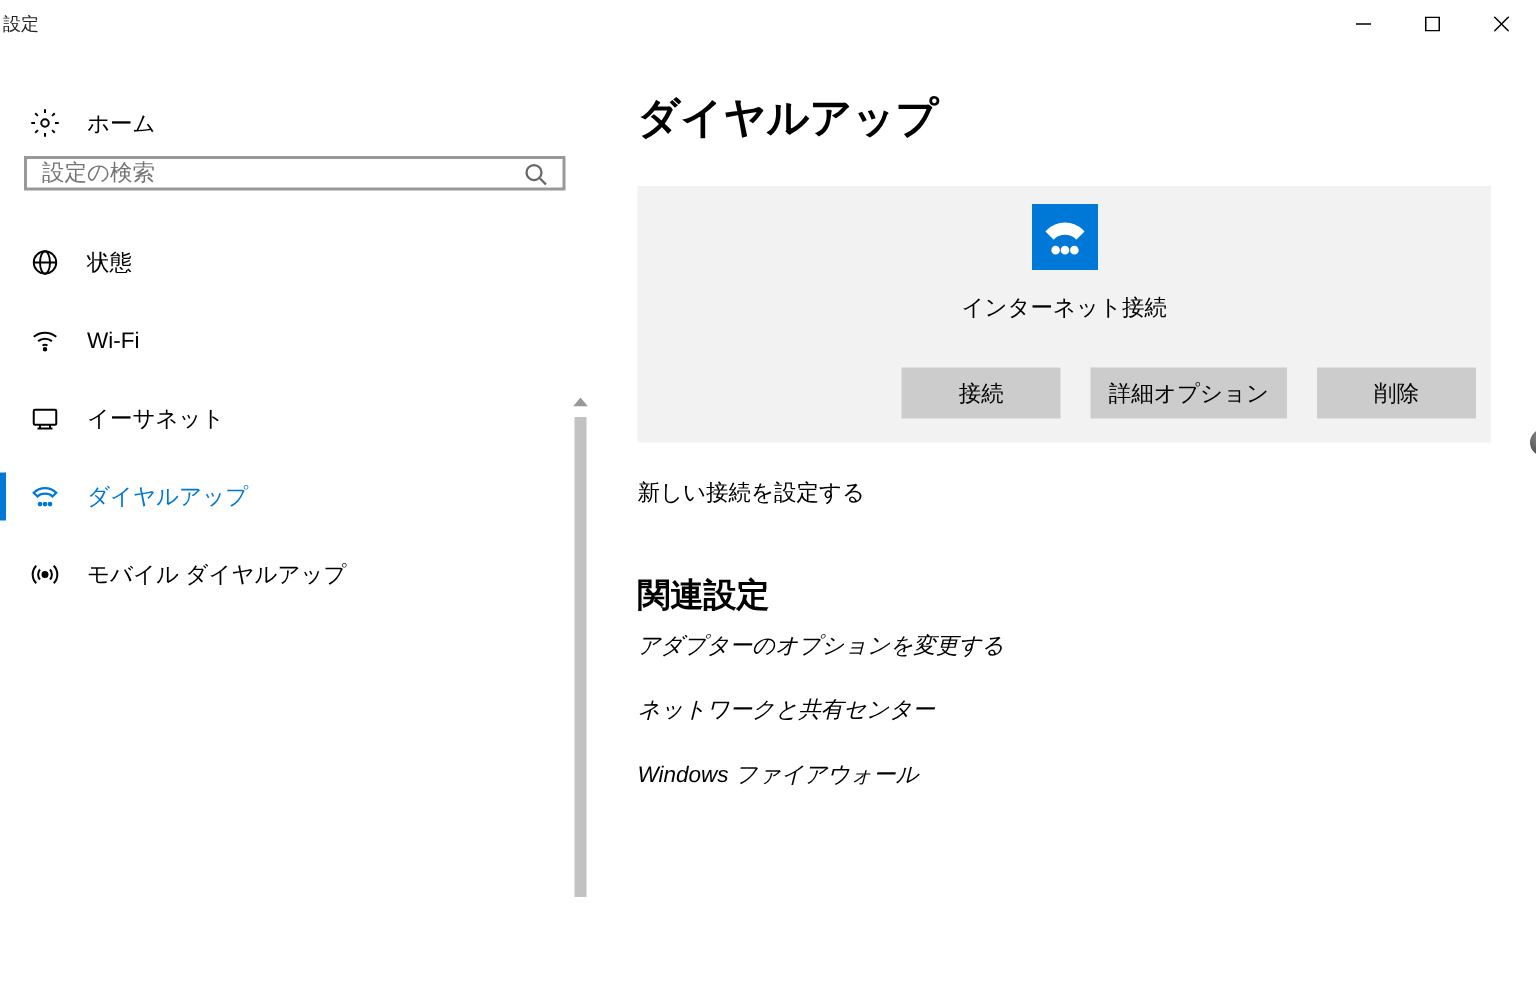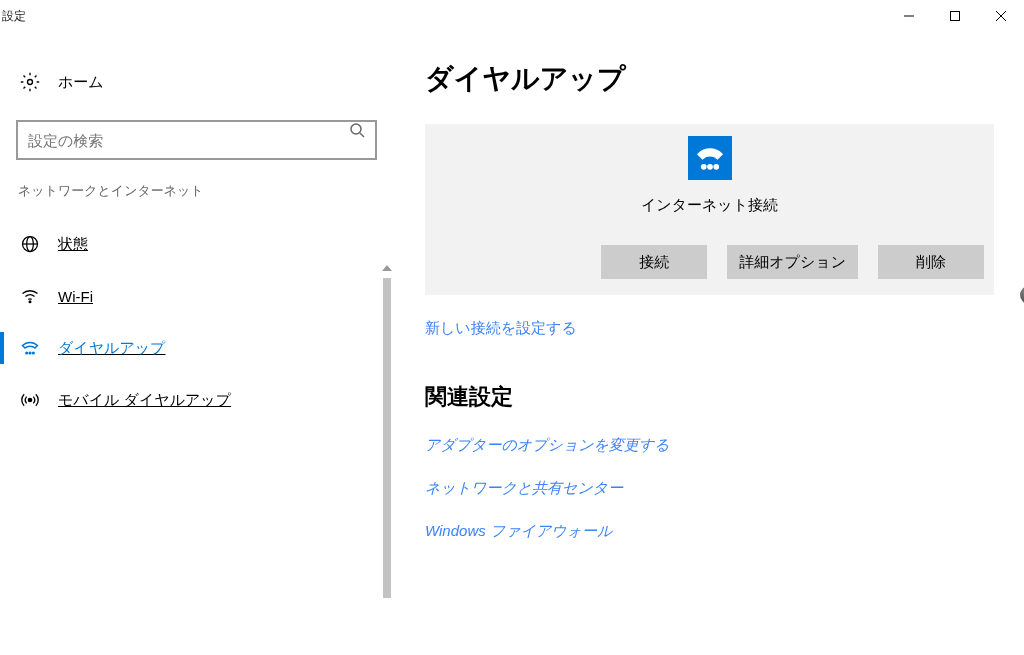--- a/index.html
+++ b/index.html
@@ -6,54 +6,54 @@
 body { width: 1024px; height: 655px; background: #fff; overflow: hidden; position: relative; }
 
 .titlebar { height: 32px; display: flex; align-items: center; padding-left: 2px; font-size: 12px; color: #222; }
 .titlebar-buttons { margin-left: auto; display: flex; }
 .titlebar-btn { width: 46px; height: 32px; display: flex; align-items: center; justify-content: center; font-family: "Segoe MDL2 Assets", sans-serif; font-size: 10px; }
 .titlebar-btn svg { width: 10px; height: 10px; }
 
 .content { display: flex; height: calc(655px - 32px); }
 
 .sidebar { width: 395px; padding-top: 40px; position: relative; }
-.home-row { display: flex; align-items: center; gap: 18px; padding-left: 20px; margin-bottom: 28px; font-size: 15px; cursor: pointer; }
+.home-row { display: flex; align-items: center; gap: 18px; padding-left: 20px; margin-bottom: 12px; font-size: 15px; cursor: pointer; }
 .home-row .icon { width: 20px; height: 20px; display: flex; align-items: center; justify-content: center; }
 
-.search-box { margin: 0 18px 22px 16px; border: 2px solid #999; height: 40px; display: flex; padding: 0 10px; }
+.search-box { margin: 0 18px 22px 16px; border: 2px solid #999; height: 23px; display: flex; align-items: center; padding: 0 10px; }
 .search-box input { border: none; outline: none; flex: 1; font-size: 15px; color: #666; background: transparent; }
 .search-box .search-icon { width: 16px; height: 16px; display: flex; align-items: center; justify-content: center; }
 
 .section-title { padding-left: 18px; font-size: 13px; color: #666; margin-bottom: 18px; }
 
-.nav-list { position: relative; text-decoration: underline; }
+.nav-list { position: relative; }
 .nav-item { display: flex; align-items: center; gap: 18px; padding: 16px 0 16px 20px; font-size: 15px; cursor: pointer; color: #000; position: relative; }
 .nav-item.active { color: #0078d7; }
 .nav-item.active::before { content: ""; position: absolute; left: 0; top: 10px; bottom: 10px; width: 4px; background: #0078d7; }
 .nav-item .icon { width: 20px; height: 20px; display: flex; align-items: center; justify-content: center; }
 .nav-item.active .icon svg { stroke: #0078d7; }
 
 .scrollbar-area { position: absolute; right: 0; top: 228px; width: 16px; height: 400px; }
 .scrollbar-arrow { width: 16px; height: 16px; display: flex; align-items: center; justify-content: center; font-size: 10px; color: #666; }
 .scrollbar-thumb { width: 8px; margin-left: 4px; background: #c2c2c2; height: 320px; margin-top: 2px; }
 
 .main { flex: 1; padding: 28px 30px 0 30px; }
 .page-title { font-size: 28px; font-weight: 600; margin-bottom: 26px; }
 
 .conn-card { background: #f2f2f2; padding: 10px 10px 16px 10px; margin-bottom: 24px; }
 .conn-row { display: flex; align-items: center; gap: 16px; padding: 2px; flex-direction: column; }
 .conn-icon-box { width: 44px; height: 44px; background: #0078d7; display: flex; align-items: center; justify-content: center; }
 .conn-label { font-size: 15px; }
 .conn-buttons { display: flex; justify-content: flex-end; gap: 20px; margin-top: 28px; }
 .conn-btn { min-width: 106px; height: 34px; background: #cccccc; border: none; font-size: 15px; padding: 0 12px; cursor: pointer; }
 
-.link { color: #3b82f6; font-size: 15px; cursor: pointer; display: inline-block; }
+.link { color: #000000; font-size: 15px; cursor: pointer; display: inline-block; }
 .link-row { margin-bottom: 44px; }
 
-.related-title { font-size: 22px; font-weight: 600; margin-bottom: 24px; }
+.related-title { font-size: 22px; font-weight: 600; margin-bottom: 9px; }
 .related-link { margin-bottom: 24px; font-style: italic; }
 
 .circle-thing { position: absolute; right: -14px; top: 286px; width: 18px; height: 18px; border-radius: 50%; background: radial-gradient(circle at 35% 30%, #888, #333); }
 </style>
 </head>
 <body>
 
 <div class="titlebar">
   <span>設定</span>
   <div class="titlebar-buttons">
@@ -91,21 +91,20 @@
     <div class="search-box">
       <input type="text" placeholder="設定の検索" style="">
       <span class="search-icon">
         <svg width="16" height="16" viewBox="0 0 16 16" fill="none" stroke="#666" stroke-width="1.5">
           <circle cx="7" cy="7" r="5"></circle>
             <line x1="11" y1="11" x2="15" y2="15"></line>
         </svg>
       </span>
     </div>
 
-    <div class="section-title">ネットワークとインターネット</div>
 
     <div class="nav-list">
       <div class="nav-item">
         <span class="icon">
           <svg width="20" height="20" viewBox="0 0 24 24" fill="none" stroke="#000" stroke-width="1.5">
               <circle cx="12" cy="12" r="9"></circle>
               <ellipse cx="12" cy="12" rx="4" ry="9"></ellipse>
               <line x1="3" y1="12" x2="21" y2="12"></line>
             </svg>
         </span>
@@ -114,20 +113,31 @@
       <div class="nav-item">
         <span class="icon">
           <svg width="20" height="20" viewBox="0 0 24 24" fill="none" stroke="#000" stroke-width="1.6">
               <path d="M3 9a14 14 0 0 1 18 0"></path>
               <path d="M6.5 12.5a9 9 0 0 1 11 0"></path>
               <path d="M10 16a4 4 0 0 1 4 0"></path>
               <circle cx="12" cy="19" r="1" fill="#000"></circle>
             </svg>
         </span>
         <span>Wi-Fi</span>
+      </div>
+      <div class="nav-item">
+        <span class="icon">
+          <svg width="20" height="20" viewBox="0 0 24 24" fill="none" stroke="#000" stroke-width="1.6">
+              <rect x="3" y="5" width="18" height="12" rx="1"></rect>
+              <line x1="8" y1="17" x2="8" y2="20"></line>
+              <line x1="16" y1="17" x2="16" y2="20"></line>
+              <line x1="6" y1="20" x2="18" y2="20"></line>
+            </svg>
+        </span>
+        <span>イーサネット</span>
       </div>
       <div class="nav-item active">
         <span class="icon">
           <svg width="20" height="20" viewBox="0 0 24 24" fill="none" stroke="#0078d7" stroke-width="1.8">
               <path d="M3 9c5-5 13-5 18 0l-3 3c-3-3-9-3-12 0z"></path>
               <circle cx="8" cy="18" r="1" fill="#0078d7"></circle>
               <circle cx="12" cy="18" r="1" fill="#0078d7"></circle>
               <circle cx="16" cy="18" r="1" fill="#0078d7"></circle>
             </svg>
         </span>

